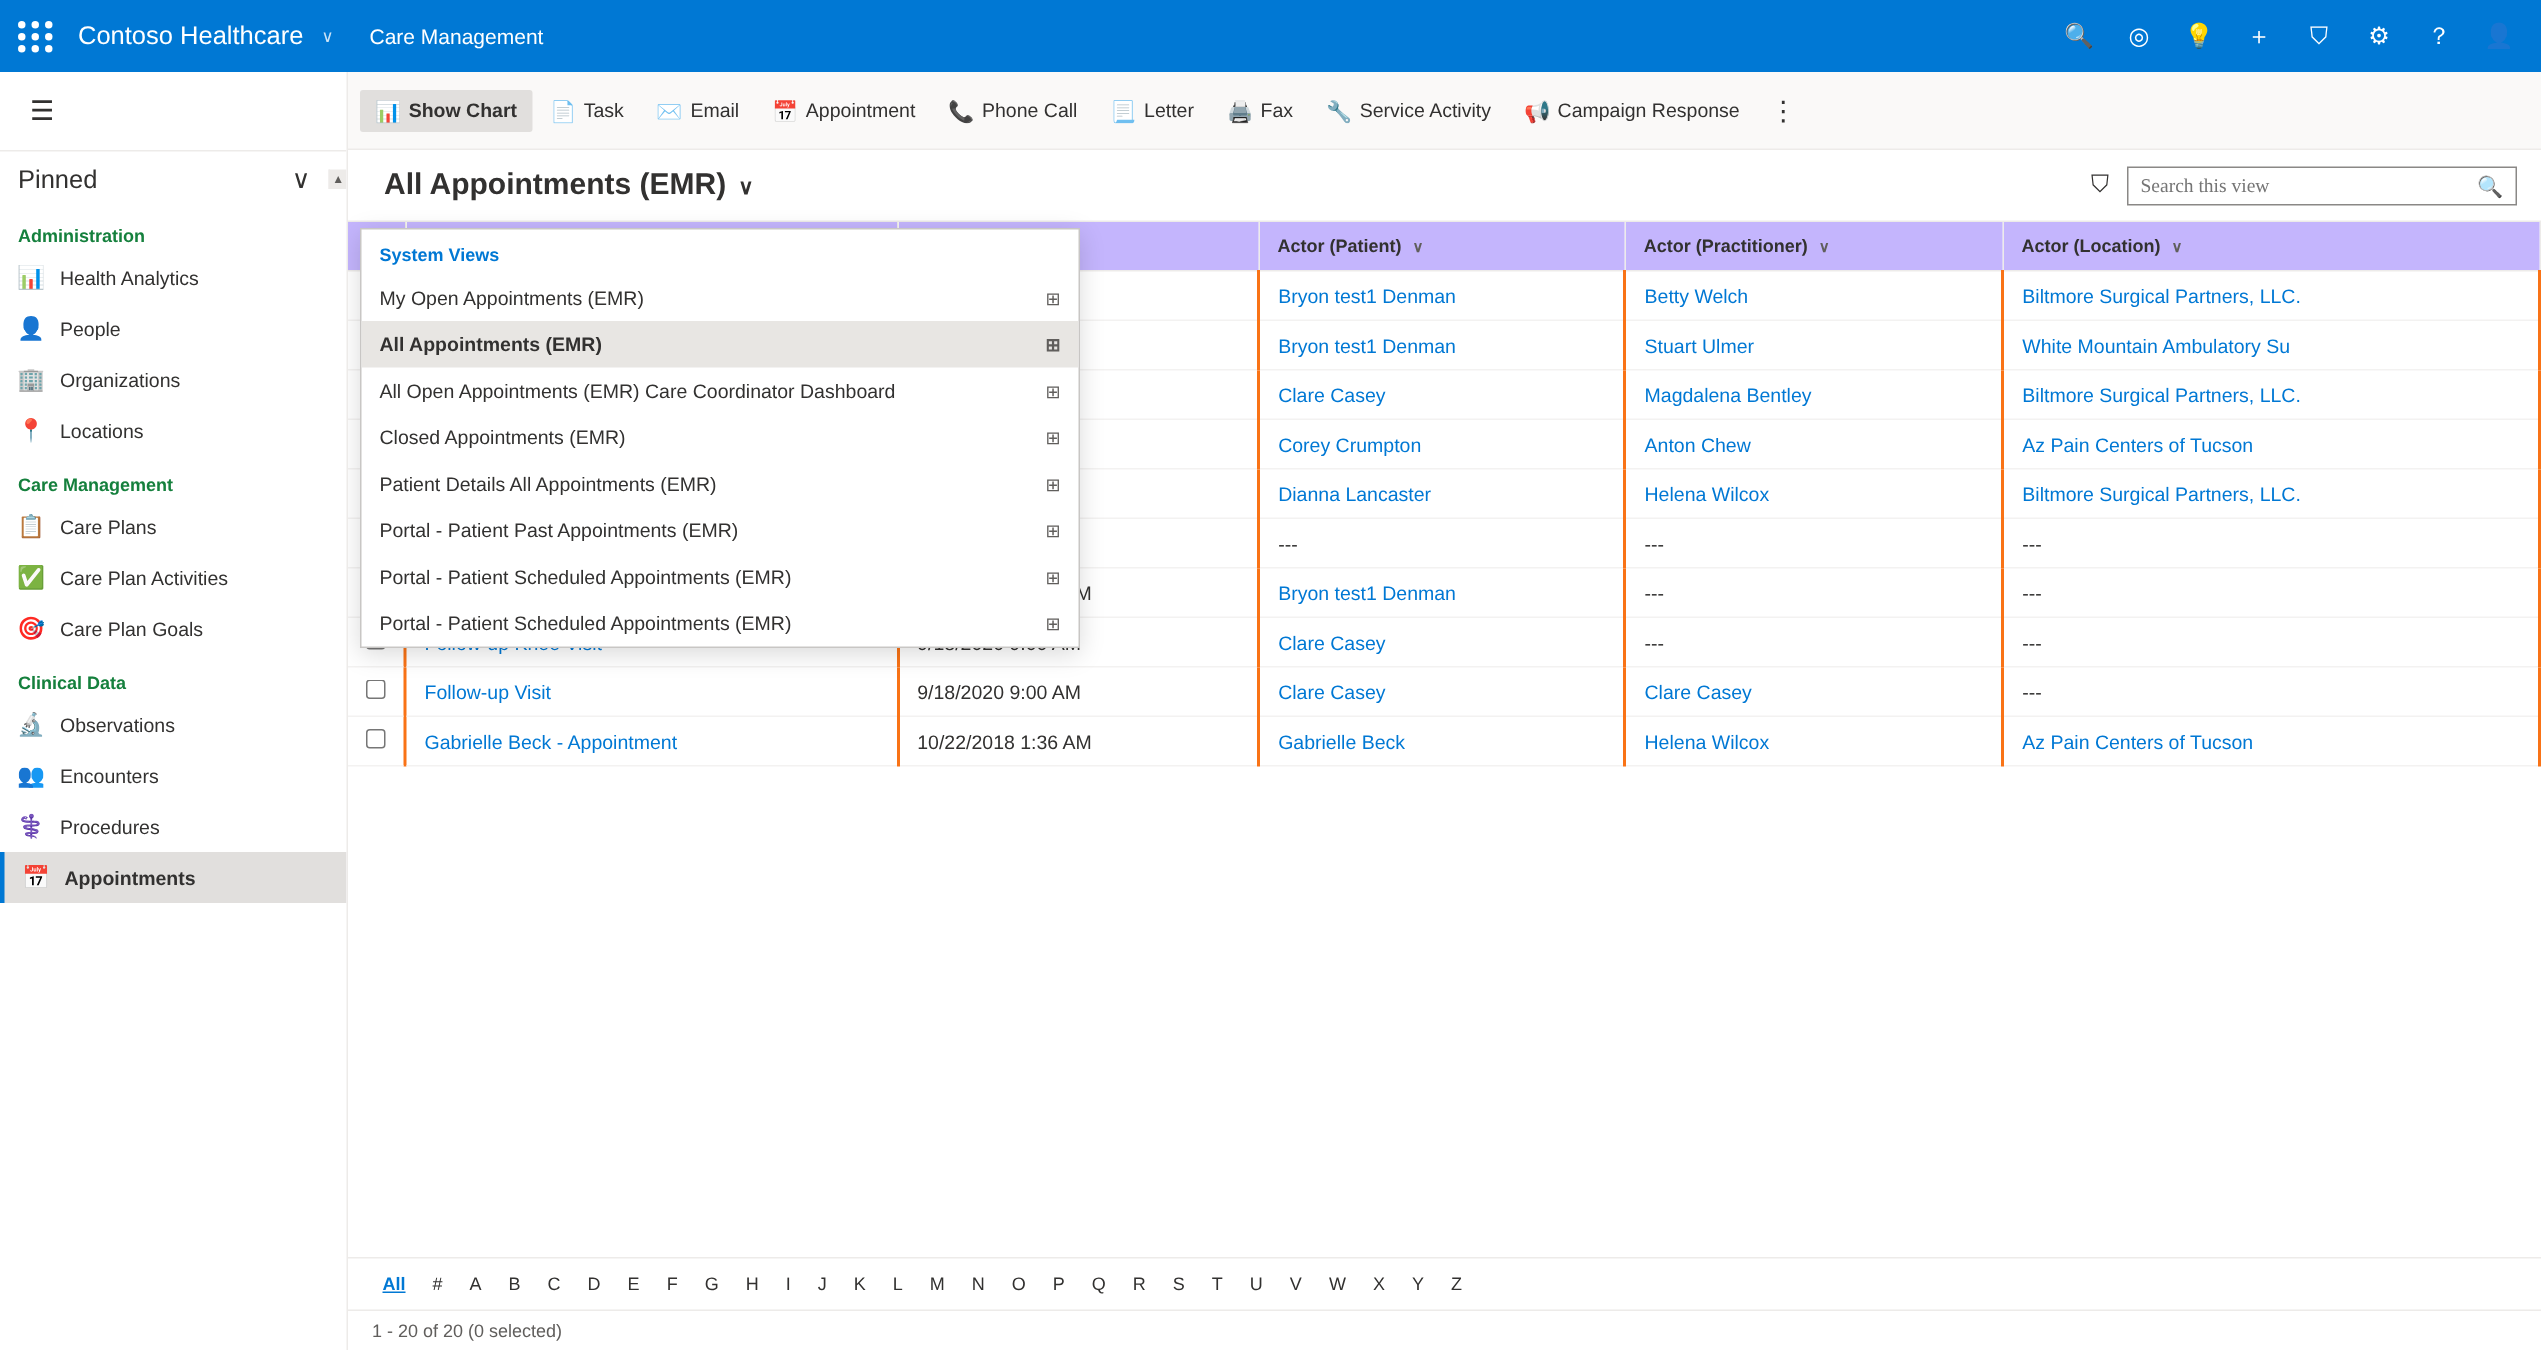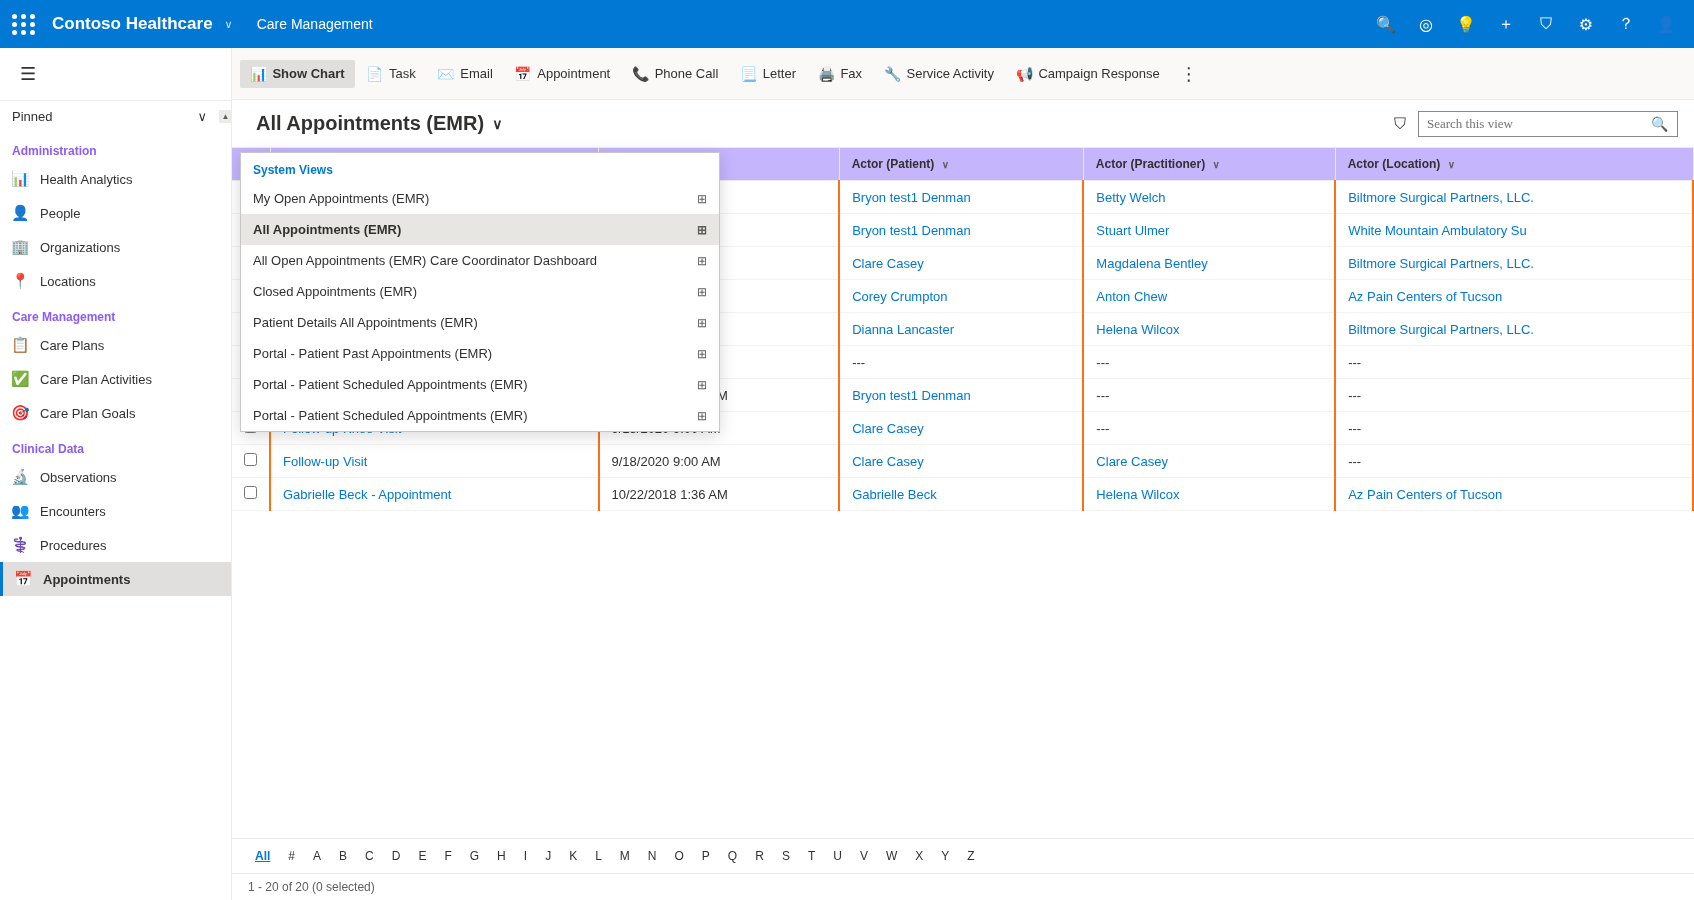--- a/index.html
+++ b/index.html
@@ -10,21 +10,21 @@
       background: #0078d4;
       height: 48px;
       display: flex;
       align-items: center;
       padding: 0 12px;
       gap: 8px;
       color: white;
     }
     .top-nav-dots { display: grid; grid-template-columns: repeat(3,6px); gap: 3px; margin-right: 8px; }
     .top-nav-dots span { width: 5px; height: 5px; background: white; border-radius: 50%; display: block; }
-    .top-nav-brand { font-size: 17px; font-weight: 700; color: white; margin-right: 4px; }
+    .top-nav-brand { font-size: 17px; font-weight: 400; color: white; margin-right: 4px; }
     .top-nav-chevron { color: rgba(255,255,255,0.8); font-size: 11px; margin-right: 16px; }
     .top-nav-module { color: white; font-size: 14px; font-weight: 400; }
     .top-nav-spacer { flex: 1; }
     .top-nav-icon { color: white; font-size: 16px; width: 32px; height: 32px; display: flex; align-items: center; justify-content: center; cursor: pointer; border-radius: 2px; }
 
     
     .main-layout { display: flex; height: 852px; }
 
     
     .sidebar {
@@ -41,29 +41,29 @@
       display: flex;
       align-items: center;
       gap: 8px;
       border-bottom: 1px solid #edebe9;
     }
     .sidebar-pinned {
       padding: 8px 12px;
       display: flex;
       align-items: center;
       justify-content: space-between;
-      font-size: 13px;
+      font-size: 17px;
       color: #323130;
       cursor: pointer;
       text-align: center;
     }
     .sidebar-section-title {
       font-size: 12px;
       font-weight: 600;
-      color: #8b5cf6;
+      color: #15803d;
       padding: 12px 12px 4px 12px;
       text-transform: none;
     }
     .sidebar-item {
       display: flex;
       align-items: center;
       gap: 10px;
       padding: 8px 12px;
       cursor: pointer;
       color: #323130;

